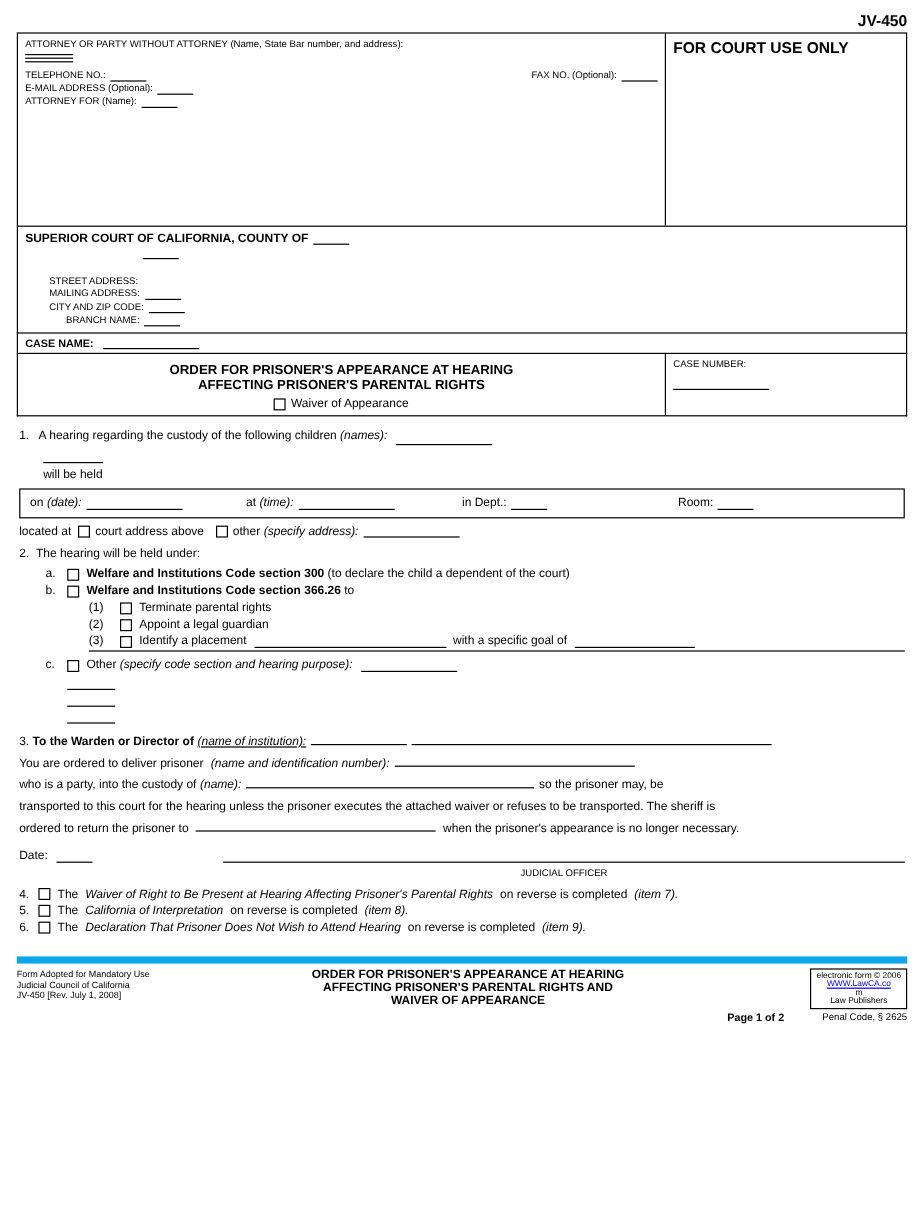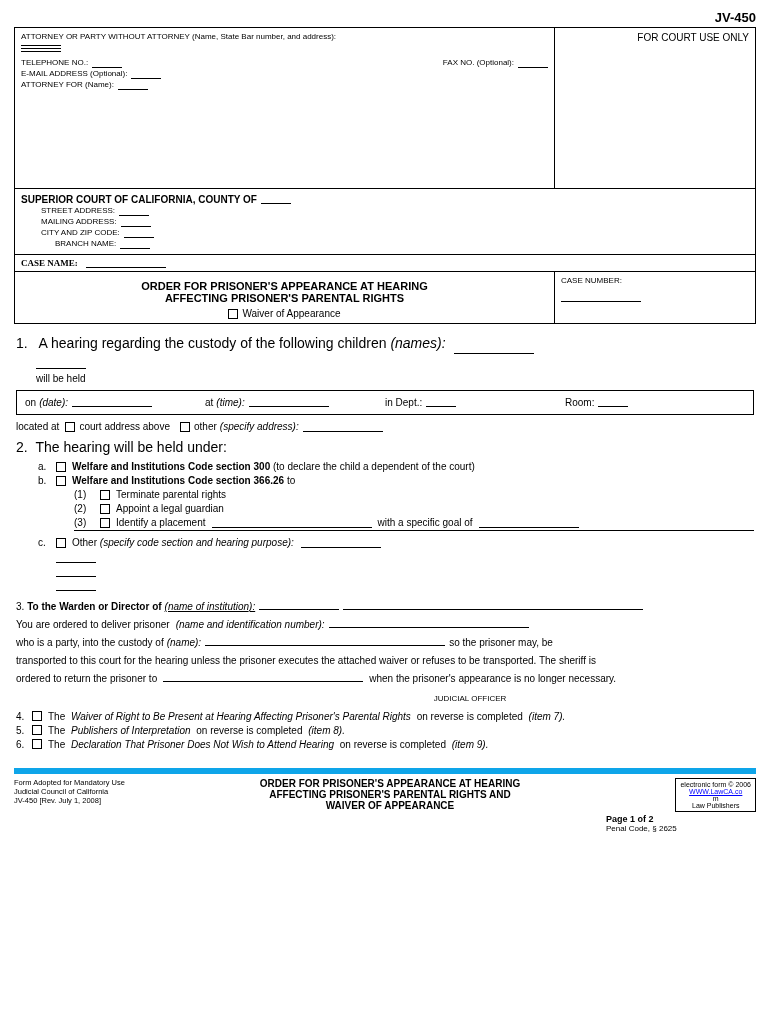--- a/index.html
+++ b/index.html
@@ -27,23 +27,23 @@
       flex: 1;
       border-right: 1px solid #000;
       padding: 4px 6px;
       min-height: 160px;
     }
     .court-use-box {
       width: 200px;
       padding: 4px 6px;
     }
     .court-use-label {
-      font-weight: normal;
-      font-size: 10px;
-      text-align: right;
+      font-weight: bold;
+      font-size: 13px;
+      text-align: left;
     }
     .field-label {
       font-size: 8px;
       color: #000;
     }
     .underline {
       display: inline-block;
       border-bottom: 1px solid #000;
       min-width: 60px;
       height: 10px;
@@ -107,39 +107,39 @@
       padding: 4px 6px;
     }
     .case-number-label {
       font-size: 8px;
     }
     .body-content {
       padding: 6px 2px;
     }
     .item-row {
       margin: 4px 0;
-      font-size: 14px;
+      font-size: 10px;
       line-height: 1.4;
     }
     .date-row {
       display: flex;
       border: 1px solid #000;
       padding: 6px 8px;
       margin: 6px 0;
       align-items: center;
     }
     .date-cell {
       flex: 1;
       display: flex;
       align-items: center;
       font-size: 10px;
     }
     .location-row {
       display: flex;
-      align-items: flex-end;
+      align-items: flex-start;
       margin: 4px 0;
       font-size: 10px;
     }
     .sub-item-row {
       display: flex;
       align-items: flex-start;
       margin: 3px 0;
     }
     .item-num {
       min-width: 18px;
@@ -270,38 +270,38 @@
     <div class="court-use-label">FOR COURT USE ONLY</div>
   </div>
 </div>
 
 <div class="court-info-section">
   <div class="info-row">
     <span class="bold-label">SUPERIOR COURT OF CALIFORNIA, COUNTY OF</span>
     <span class="underline underline-sm" style="margin-left:4px;"></span>
   </div>
   <div class="info-row">
-    <span style="padding-left:20px;" class="info-label">STREET ADDRESS:</span>
+    <span style="padding-left:20px;margin-top:24px;" class="info-label">STREET ADDRESS:</span>
     <span class="underline underline-sm"></span>
   </div>
   <div class="info-row">
     <span style="padding-left:20px;" class="info-label">MAILING ADDRESS:</span>
     <span class="underline underline-sm"></span>
   </div>
   <div class="info-row">
     <span style="padding-left:20px;" class="info-label">CITY AND ZIP CODE:</span>
     <span class="underline underline-sm"></span>
   </div>
   <div class="info-row">
     <span style="padding-left:34px;" class="info-label">BRANCH NAME:</span>
     <span class="underline underline-sm"></span>
   </div>
 </div>
 
-<div style="border:1px solid #000; border-top:none; padding:3px 6px; display:flex; font-family:Liberation Serif, serif;">
+<div style="border:1px solid #000; border-top:none; padding:3px 6px; display:flex; ">
   <span class="info-label" style="font-weight:bold; font-size:9px;">CASE NAME:</span>
   <span class="underline underline-md" style="margin-left:4px;"></span>
 </div>
 
 <div class="main-header-section">
   <div class="order-title-box">
     <div class="order-title-main">ORDER FOR PRISONER'S APPEARANCE AT HEARING</div>
     <div class="order-title-main">AFFECTING PRISONER'S PARENTAL RIGHTS</div>
     <div class="waiver-row">
       <span class="checkbox"></span>
@@ -446,41 +446,48 @@
     <div class="warden-row">
       <span>transported to this court for the hearing unless the prisoner executes the attached waiver or refuses to be transported. The sheriff is</span>
     </div>
     <div class="warden-row">
       <span>ordered to return the prisoner to</span>
       <span class="underline" style="min-width:200px; margin: 0 6px;"></span>
       <span>when the prisoner's appearance is no longer necessary.</span>
     </div>
   </div>
 
+  <div class="date-sign-row">
+    <div class="date-left">
+      <span>Date:</span>
+      <span class="underline underline-sm" style="margin-left:4px;"></span>
+    </div>
+    <div class="sign-right"></div>
+  </div>
   <div class="judicial-label">JUDICIAL OFFICER</div>
 
   <div class="footer-items" style="margin-top:8px;">
 
     <div class="footer-item-row">
       <span class="footer-item-num">4.</span>
       <span class="checkbox" style="margin-right:6px;"></span>
       <span>
         <span>The</span>
         <span class="italic" style="margin-left:3px;">Waiver of Right to Be Present at Hearing Affecting Prisoner's Parental Rights</span>
         <span style="margin-left:3px;">on reverse is completed</span>
         <span class="italic" style="margin-left:3px;">(item 7).</span>
       </span>
     </div>
 
     <div class="footer-item-row">
       <span class="footer-item-num">5.</span>
       <span class="checkbox" style="margin-right:6px;"></span>
       <span>
         <span>The</span>
-        <span class="italic" style="margin-left:3px;">Publishers of Interpretation</span>
+        <span class="italic" style="margin-left:3px;">California of Interpretation</span>
         <span style="margin-left:3px;">on reverse is completed</span>
         <span class="italic" style="margin-left:3px;">(item 8).</span>
       </span>
     </div>
 
     <div class="footer-item-row">
       <span class="footer-item-num">6.</span>
       <span class="checkbox" style="margin-right:6px;"></span>
       <span>
         <span>The</span>
@@ -504,18 +511,18 @@
     <div>AFFECTING PRISONER'S PARENTAL RIGHTS AND</div>
     <div>WAIVER OF APPEARANCE</div>
   </div>
   <div class="bottom-footer-right">
     <div class="electronic-box">
       <div>electronic form © 2006</div>
       <div style="color:#00f; text-decoration:underline;">WWW.LawCA.co</div>
       <div>m</div>
       <div>Law Publishers</div>
     </div>
-    <div style="display:flex; justify-content:space-between; width:100%;flex-direction:column;">
+    <div style="display:flex; justify-content:space-between; width:100%;">
       <span class="page-label">Page 1 of 2</span>
       <span>Penal Code, § 2625</span>
     </div>
   </div>
 </div>
 
 </body></html>

